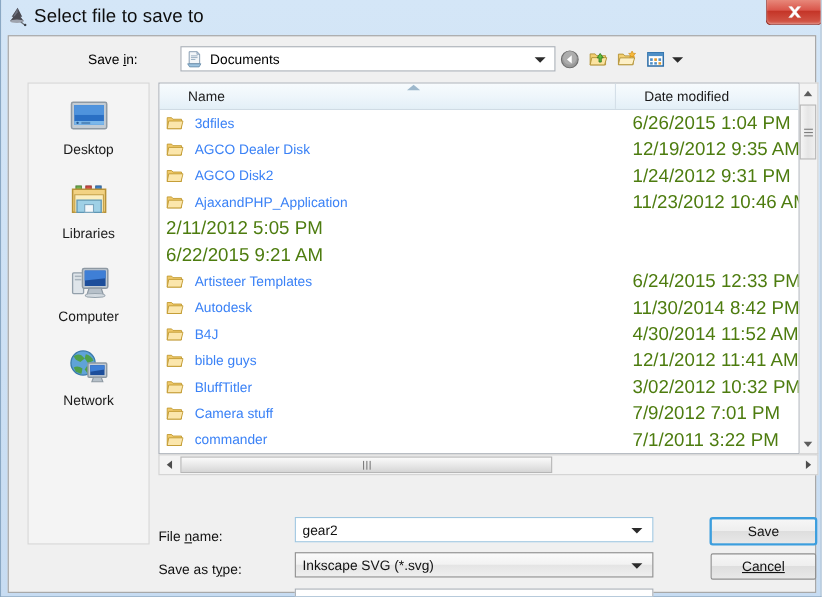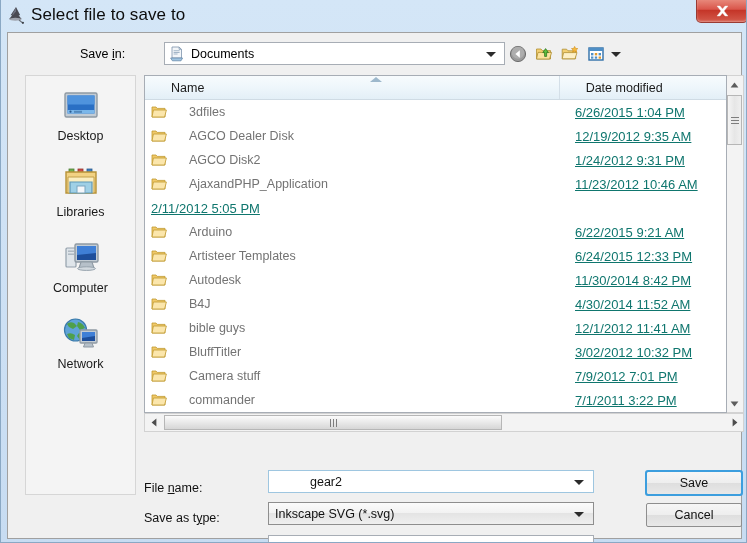--- a/index.html
+++ b/index.html
@@ -214,29 +214,28 @@
   }
   .fname {
     width: 424px;
     display: flex; align-items: center;
     padding-left: 6px;
     box-sizing: border-box;
     overflow: hidden;
     white-space: nowrap;
   }
   .folder-ico { width: 16px; height: 16px; flex: 0 0 auto; }
-  .fname-text { margin-left: 22px; font-size: 12.5px; color: #737373; }
+  .fname-text { margin-left: 10px; font-size: 12.5px; color: #3b82f6; }
   .fdate {
     width: 157px;
     padding-left: 6px;
     box-sizing: border-box;
-    font-size: 13px;
-    color: #0f766e;
+    font-size: 17px;
+    color: #4d7c0f;
     white-space: nowrap;
-    text-decoration: underline;
   }
 
   
   #vscroll {
     position: absolute;
     left: 719px; top: 42px;
     width: 17px; height: 338px;
     background: #f3f3f3;
     border: 1px solid #d2d2d2;
     border-left: none;
@@ -308,21 +307,20 @@
 
   #filename-combo {
     position: absolute;
     left: 260px; top: 437px;
     width: 326px; height: 23px;
     background: #ffffff;
     border: 1px solid #9ec6e0;
     box-sizing: border-box;
     display: flex; align-items: center;
     cursor: text;
-    padding-left: 35px;
   }
   #filename-value {
     margin-left: 6px; font-size: 12.5px; color: #111;
   }
   #filename-arrow {
     position: absolute; right: 9px; top: 9px;
     width: 0; height: 0;
     border-left: 5px solid transparent;
     border-right: 5px solid transparent;
     border-top: 5px solid #2b2b2b;
@@ -372,21 +370,21 @@
     background: linear-gradient(to bottom,#f6f6f6 0%, #eeeeee 48%, #dedede 50%, #e8e8e8 100%);
     border: 1px solid #8e8e8e;
     border-radius: 2px;
   }
   #btn-save {
     left: 638px; top: 438px;
     outline: 2px solid #3c9ede;
     outline-offset: -1px;
     border: 1px solid #5aa9d8;
   }
-  #btn-cancel { left: 638px; top: 470px; }
+  #btn-cancel { left: 638px; top: 470px; text-decoration: underline; }
 </style>
 </head>
 <body>
 
 <div id="window">
 
   <div id="titlebar">
     <svg id="app-icon" viewBox="0 0 18 18">
       <path d="M9 1 L3.6 9.2 L5.2 9.2 L2.2 13 L14.6 13 L11.6 9.2 L13.2 9.2 Z" fill="#4a4a52"></path>
       <ellipse cx="8.4" cy="13.3" rx="6.2" ry="1.5" fill="#9fa4ae"></ellipse>
@@ -565,27 +563,20 @@
                 <path d="M2.4 6 L15.4 6 L13.6 13 L1 13 Z" fill="#fbe6ac" stroke="#c0992f" stroke-width="0.8"></path>
               </svg>
               <span class="fname-text">AjaxandPHP_Application</span>
             </div>
             <div class="fdate">11/23/2012 10:46 AM</div>
           </div>
           <div class="frow">
             <div class="fdate">2/11/2012 5:05 PM</div>
           </div>
           <div class="frow">
-            <div class="fname">
-              <svg class="folder-ico" viewBox="0 0 16 16">
-                <path d="M1 3 L5 3 L6.2 4.4 L14 4.4 L14 13 L1 13 Z" fill="#f0c96a" stroke="#c0992f" stroke-width="0.8"></path>
-                <path d="M2.4 6 L15.4 6 L13.6 13 L1 13 Z" fill="#fbe6ac" stroke="#c0992f" stroke-width="0.8"></path>
-              </svg>
-              <span class="fname-text">Arduino</span>
-            </div>
             <div class="fdate">6/22/2015 9:21 AM</div>
           </div>
           <div class="frow">
             <div class="fname">
               <svg class="folder-ico" viewBox="0 0 16 16">
                 <path d="M1 3 L5 3 L6.2 4.4 L14 4.4 L14 13 L1 13 Z" fill="#f0c96a" stroke="#c0992f" stroke-width="0.8"></path>
                 <path d="M2.4 6 L15.4 6 L13.6 13 L1 13 Z" fill="#fbe6ac" stroke="#c0992f" stroke-width="0.8"></path>
               </svg>
               <span class="fname-text">Artisteer Templates</span>
             </div>

